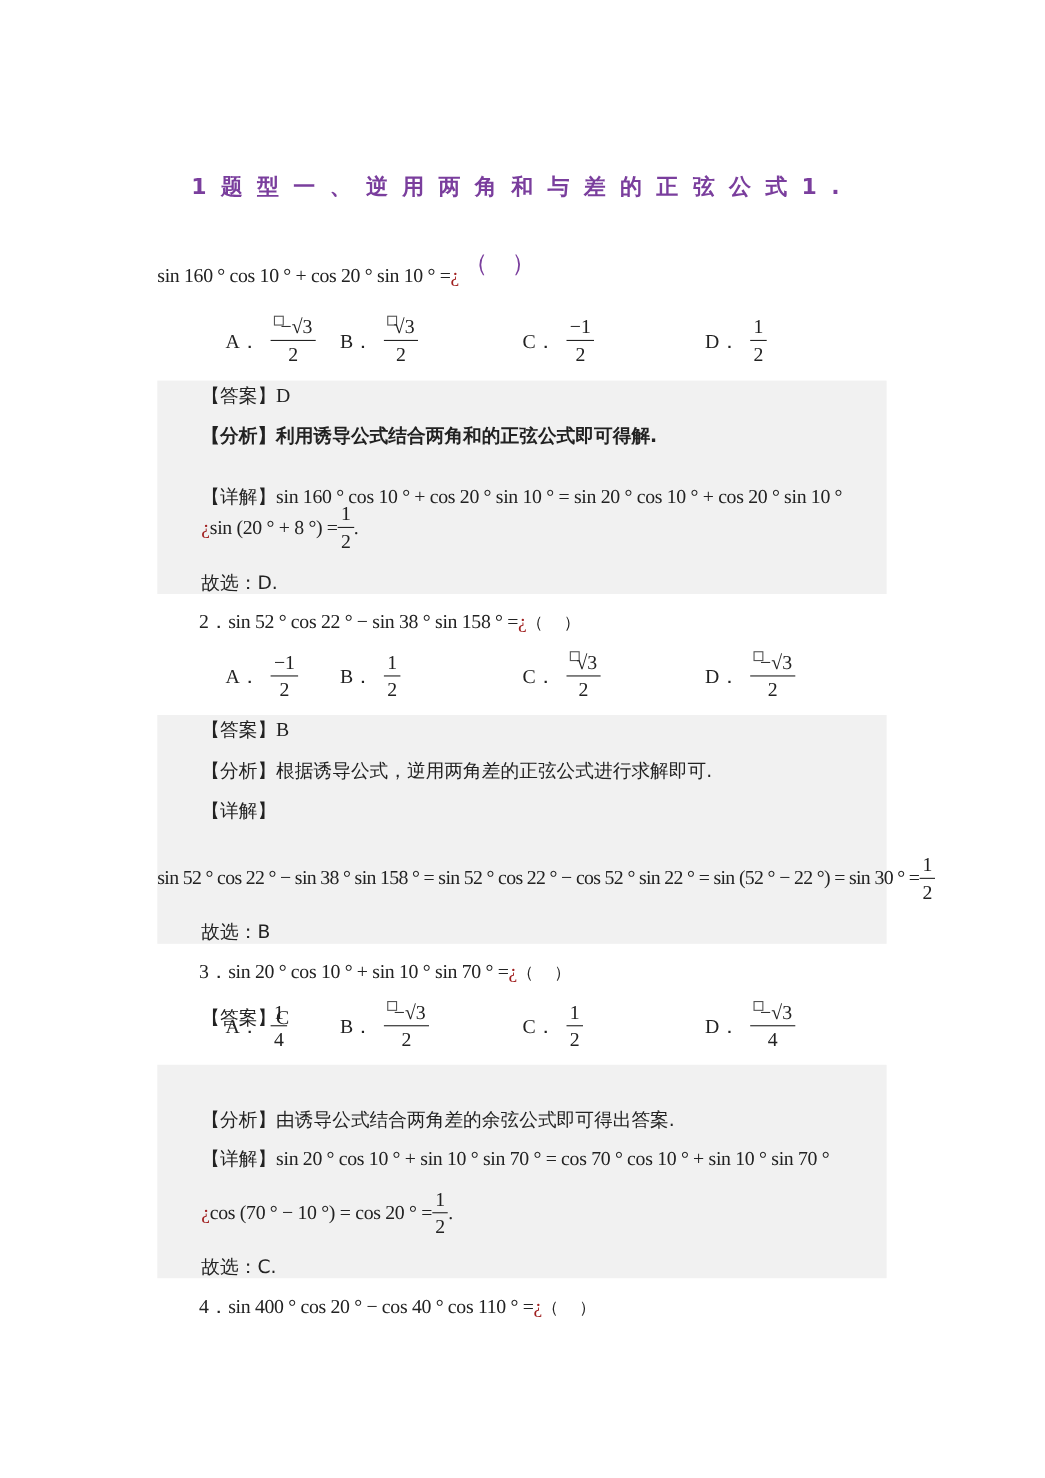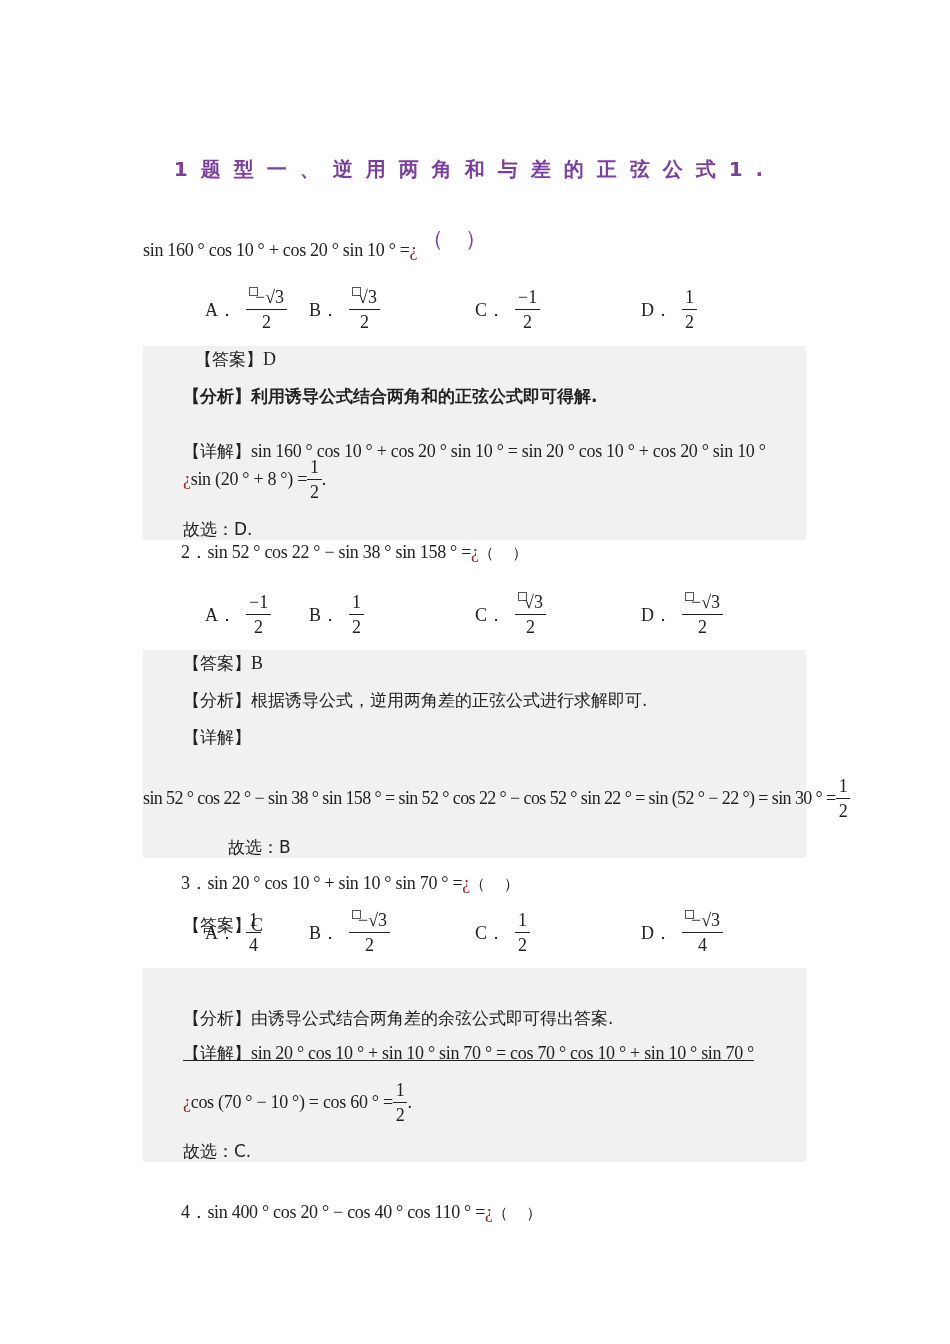--- a/index.html
+++ b/index.html
@@ -61,41 +61,41 @@
 </div>
 <div class="abs opt" style="left:641px; top:287px;">
   <span class="opt-letter">D．</span>
   <span class="frac">
       <span class="num">1</span>
       <span class="den">2</span>
     </span>
 </div>
 
 <div class="abs box" style="top:346px; height:194px;"></div>
-<div class="abs" style="left:195px; top:348px;">
+<div class="abs" style="left:183px; top:348px;">
   <span class="tag">【答案】</span><span class="math">D</span>
 </div>
 <div class="abs cjk" style="left:183px; top:385px;font-weight:bold;">
   <span>【分析】</span><span>利用诱导公式结合两角和的正弦公式即可得解.</span>
 </div>
 <div class="abs" style="left:183px; top:420px;margin-top:20px;">
   <span class="tag">【详解】</span><span class="math">sin 160 ° cos 10 ° + cos 20 ° sin 10 ° = sin 20 ° cos 10 ° + cos 20 ° sin 10 °</span>
 </div>
 <div class="abs math" style="left:183px; top:457px; display:flex; align-items:center;">
   <span class="inv">¿</span>
     <span>sin (20 ° + 8 °) =</span>
   <span class="frac">
       <span class="num">1</span>
       <span class="den">2</span>
     </span>
     <span>.</span>
 </div>
 <div class="abs cjk" style="left:183px; top:518px;">故选：D.</div>
 
-<div class="abs math" style="left:181px; top:540px;text-align:center;">
+<div class="abs math" style="left:181px; top:553px;text-align:center;">
   <span>2．</span><span>sin 52 ° cos 22 ° − sin 38 ° sin 158 ° =</span><span class="inv">¿</span><span class="paren" style="font-size:15px;">（　 ）</span>
 </div>
 
 <div class="abs opt" style="left:205px; top:592px;">
   <span class="opt-letter">A．</span>
   <span class="frac">
       <span class="num">−1</span>
       <span class="den">2</span>
     </span>
 </div>
@@ -129,21 +129,21 @@
   <span>【分析】</span><span>根据诱导公式，逆用两角差的正弦公式进行求解即可.</span>
 </div>
 <div class="abs tag" style="left:183px; top:726px;">【详解】</div>
 <div class="abs math" style="left:143px; top:776px; display:flex; align-items:center; letter-spacing:-0.6px;">
   <span>sin 52 ° cos 22 ° − sin 38 ° sin 158 ° = sin 52 ° cos 22 ° − cos 52 ° sin 22 ° = sin (52 ° − 22 °) = sin 30 ° =</span>
   <span class="frac">
       <span class="num">1</span>
       <span class="den">2</span>
     </span>
 </div>
-<div class="abs cjk" style="left:183px; top:836px;margin-left:45px;">故选：B</div>
+<div class="abs cjk" style="left:183px; top:836px;">故选：B</div>
 
 <div class="abs math" style="left:181px; top:871px;">
   <span>3．</span><span>sin 20 ° cos 10 ° + sin 10 ° sin 70 ° =</span><span class="inv">¿</span><span class="paren" style="font-size:15px;">（　 ）</span>
 </div>
 
 <div class="abs opt" style="left:205px; top:910px;">
   <span class="opt-letter">A．</span>
   <span class="frac">
       <span class="num">1</span>
       <span class="den">4</span>
@@ -171,29 +171,29 @@
     </span>
 </div>
 
 <div class="abs box" style="top:968px; height:194px;"></div>
 <div class="abs" style="left:183px; top:914px;">
   <span class="tag">【答案】</span><span class="math">C</span>
 </div>
 <div class="abs cjk" style="left:183px; top:1007px;text-align:right;">
   <span>【分析】</span><span>由诱导公式结合两角差的余弦公式即可得出答案.</span>
 </div>
-<div class="abs" style="left:183px; top:1042px;text-decoration:underline;">
+<div class="abs" style="left:183px; top:1042px;">
   <span class="tag">【详解】</span><span class="math">sin 20 ° cos 10 ° + sin 10 ° sin 70 ° = cos 70 ° cos 10 ° + sin 10 ° sin 70 °</span>
 </div>
 <div class="abs math" style="left:183px; top:1080px; display:flex; align-items:center;">
   <span class="inv">¿</span>
-    <span>cos (70 ° − 10 °) = cos 60 ° =</span>
+    <span>cos (70 ° − 10 °) = cos 20 ° =</span>
   <span class="frac">
       <span class="num">1</span>
       <span class="den">2</span>
     </span>
     <span>.</span>
 </div>
 <div class="abs cjk" style="left:183px; top:1140px;">故选：C.</div>
 
-<div class="abs math" style="left:181px; top:1176px;margin-top:24px;">
+<div class="abs math" style="left:181px; top:1176px;">
   <span>4．</span><span>sin 400 ° cos 20 ° − cos 40 ° cos 110 ° =</span><span class="inv">¿</span><span class="paren" style="font-size:15px;">（　 ）</span>
 </div>
 
 </body></html>

